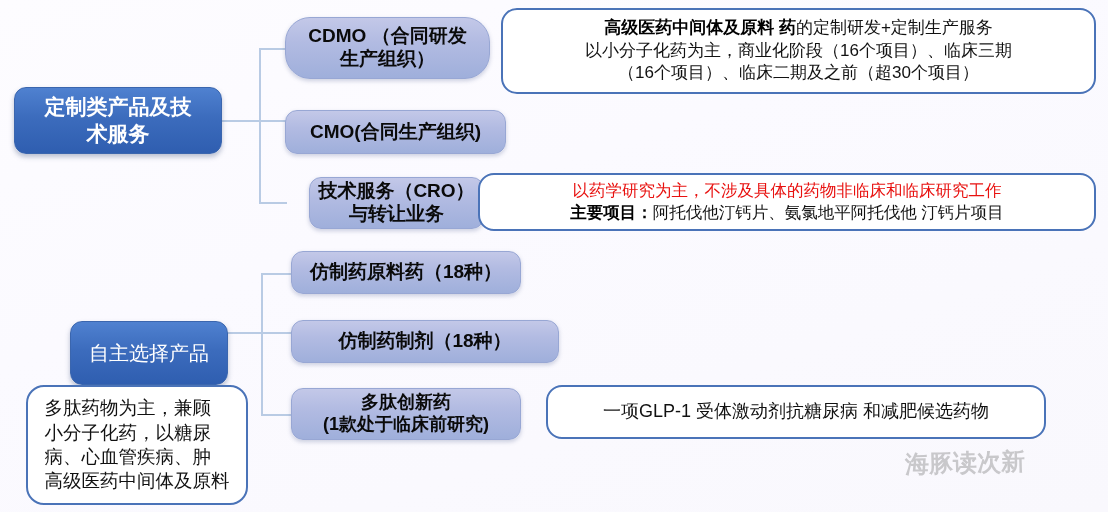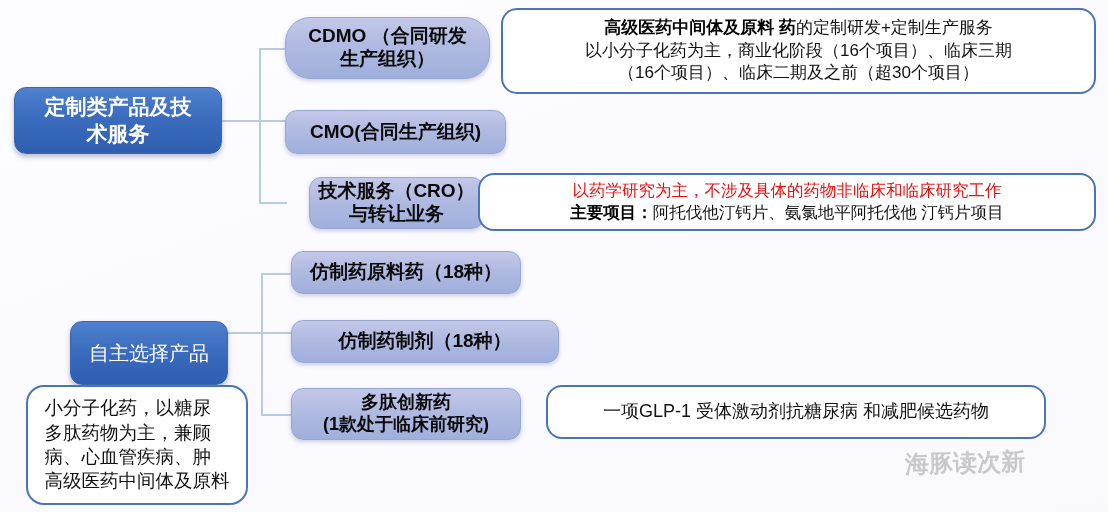--- a/index.html
+++ b/index.html
@@ -138,22 +138,22 @@
     <span style="white-space:pre-line;">多肽创新药
 (1款处于临床前研究)</span>
   </div>
 
   <div class="callout" style="left:546px;top:385px;width:500px;height:54px;font-size:18px;padding:16px 10px;">
     <span>一项GLP-1 受体激动剂抗糖尿病 和减肥候选药物</span>
   </div>
 
   <div class="callout" style="left:26px;top:385px;width:222px;height:120px;font-size:18.5px;padding:4px 10px;border-radius:18px;">
     <div style="text-align:left;">
+      <div>多肽药物为主，兼顾</div>
       <div>小分子化药，以糖尿</div>
-      <div>多肽药物为主，兼顾</div>
       <div>病、心血管疾病、肿</div>
       <div>高级医药中间体及原料</div>
     </div>
   </div>
 
   <div id="wm-ghost">海豚读次新</div>
 
 </div>
 
 </body></html>

